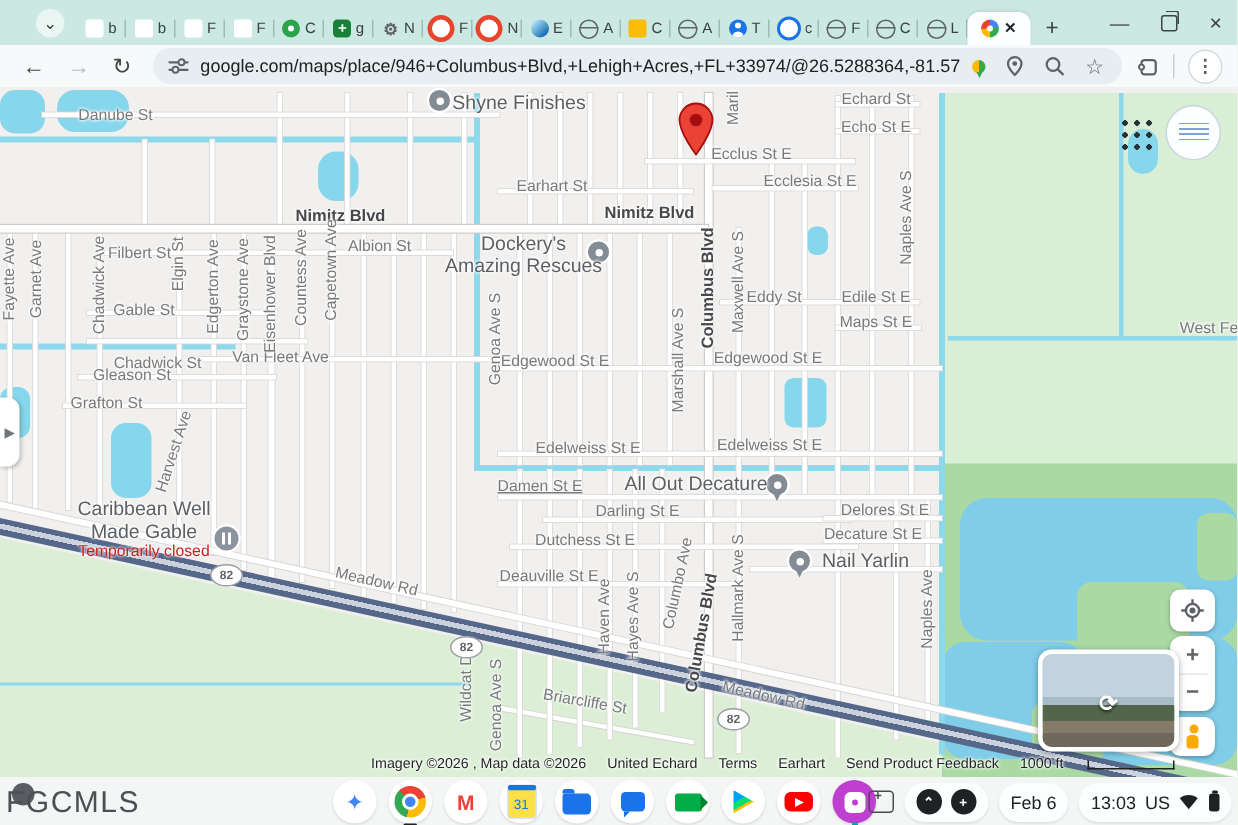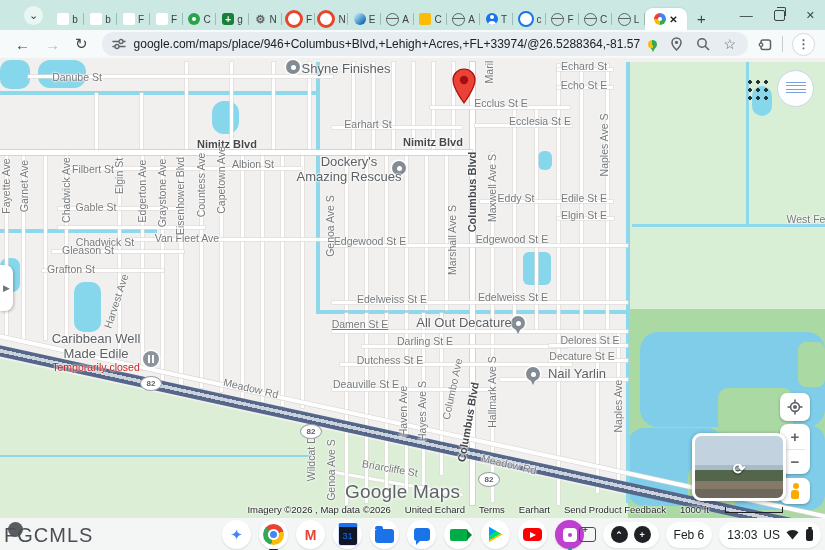--- a/index.html
+++ b/index.html
@@ -126,21 +126,21 @@
   .shelf{position:absolute;left:0;right:0;bottom:0;height:32px;background:#f4f6f6;border-top:1px solid #e3e6e6}
   .apps{position:absolute;left:222px;top:1px;height:31px;display:flex;align-items:center;gap:8px}
   .app{width:29px;height:29px;border-radius:50%;background:#fff;box-shadow:0 1px 2px rgba(0,0,0,.12);
        display:flex;align-items:center;justify-content:center;position:relative}
   .launcher-star{color:#4285f4;font-size:15px}
   .chrome-ic{width:21px;height:21px;border-radius:50%;background:conic-gradient(from -45deg,#ea4335 0 33%,#fbbc05 33% 66%,#34a853 66%);
        display:flex;align-items:center;justify-content:center}
   .chrome-in{width:11px;height:11px;border-radius:50%;background:#fff;display:flex;align-items:center;justify-content:center}
   .chrome-dot{width:7px;height:7px;border-radius:50%;background:#4285f4}
   .gmail-m{color:#ea4335;font-weight:bold;font-size:14px}
-  .cal-ic{width:18px;height:18px;background:#0f172a;border:1px solid #d2e3fc;border-top:4px solid #1a73e8;border-radius:3px;
+  .cal-ic{width:18px;height:18px;background:#fde047;border:1px solid #d2e3fc;border-top:4px solid #1a73e8;border-radius:3px;
        color:#1a73e8;font-size:9px;font-weight:normal;display:flex;align-items:center;justify-content:center}
   .files-ic{width:19px;height:14px;background:#1a73e8;border-radius:2px 3px 3px 3px;position:relative;margin-top:2px}
   .files-ic::before{content:'';position:absolute;top:-3px;left:0;width:8px;height:3px;background:#1a73e8;border-radius:2px 2px 0 0}
   .chat-ic{width:16px;height:13px;background:#1a73e8;border-radius:3px;position:relative}
   .chat-ic::after{content:'';position:absolute;left:2px;bottom:-4px;border-left:4px solid #1a73e8;border-bottom:4px solid transparent}
   .meet-ic{width:18px;height:12px;background:#00ac47;border-radius:2px;position:relative}
   .meet-ic::after{content:'';position:absolute;right:-4px;top:1px;border-left:5px solid #00832d;border-top:5px solid transparent;border-bottom:5px solid transparent}
   .play-ic{width:14px;height:16px;clip-path:polygon(0 0,100% 50%,0 100%);
        background:linear-gradient(150deg,#00a0ff 0 35%,#00e070 35% 55%,#ffbc00 55% 75%,#ff3a44 75%)}
   .yt-ic{width:19px;height:13px;background:#f00;border-radius:4px;display:flex;align-items:center;justify-content:center}
@@ -339,21 +339,20 @@
     <div class="zoom-btn">−</div>
   </div>
   <div class="ctl" style="left:780px;top:420px;width:30px;height:26px">
     <span class="pegman"></span>
   </div>
 
   <div class="sv-thumb">
     <span class="sv-rot">⟳</span>
   </div>
 
-  <div class="gmaps-wm" style="left:345px;top:423px">Google Maps</div>
 
   <div class="attrib">
     <span>Imagery ©2026 , Map data ©2026</span>
     <span id="attrib-links" style="display:flex;gap:14px">
         <span>United Echard</span>
         <span>Terms</span>
         <span>Earhart</span>
         <span>Send Product Feedback</span>
       </span>
     <span>1000 ft</span>
@@ -456,21 +455,21 @@
     <span class="lbl dark" style="left: 433px; top: 84px; transform: translate(-50%, -50%) rotate(0deg);">Nimitz Blvd</span>
     <span class="lbl" style="left: 93px; top: 111px; transform: translate(-50%, -50%) rotate(0deg);">Filbert St</span>
     <span class="lbl" style="left: 253px; top: 106px; transform: translate(-50%, -50%) rotate(0deg);">Albion St</span>
     <span class="lbl" style="left: 96px; top: 149px; transform: translate(-50%, -50%) rotate(0deg);">Gable St</span>
     <span class="lbl" style="left: 105px; top: 184px; transform: translate(-50%, -50%) rotate(0deg);">Chadwick St</span>
     <span class="lbl" style="left: 187px; top: 180px; transform: translate(-50%, -50%) rotate(0deg);">Van Fleet Ave</span>
     <span class="lbl" style="left: 88px; top: 192px; transform: translate(-50%, -50%) rotate(0deg);">Gleason St</span>
     <span class="lbl" style="left: 71px; top: 211px; transform: translate(-50%, -50%) rotate(0deg);">Grafton St</span>
     <span class="lbl" style="left: 516px; top: 140px; transform: translate(-50%, -50%) rotate(0deg);">Eddy St</span>
     <span class="lbl" style="left: 584px; top: 140px; transform: translate(-50%, -50%) rotate(0deg);">Edile St E</span>
-    <span class="lbl" style="left: 584px; top: 157px; transform: translate(-50%, -50%) rotate(0deg);">Elgin St E</span>
+    <span class="lbl" style="left: 584px; top: 157px; transform: translate(-50%, -50%) rotate(0deg);">Maps St E</span>
     <span class="lbl" style="left: 370px; top: 183px; transform: translate(-50%, -50%) rotate(0deg);">Edgewood St E</span>
     <span class="lbl" style="left: 512px; top: 181px; transform: translate(-50%, -50%) rotate(0deg);">Edgewood St E</span>
     <span class="lbl" style="left: 392px; top: 241px; transform: translate(-50%, -50%) rotate(0deg);">Edelweiss St E</span>
     <span class="lbl" style="left: 513px; top: 239px; transform: translate(-50%, -50%) rotate(0deg);">Edelweiss St E</span>
     <span class="lbl" style="left: 360px; top: 266px; transform: translate(-50%, -50%) rotate(0deg); text-decoration: underline;">Damen St E</span>
     <span class="lbl" style="left: 425px; top: 283px; transform: translate(-50%, -50%) rotate(0deg);">Darling St E</span>
     <span class="lbl" style="left: 390px; top: 302px; transform: translate(-50%, -50%) rotate(0deg);">Dutchess St E</span>
     <span class="lbl" style="left: 366px; top: 326px; transform: translate(-50%, -50%) rotate(0deg);">Deauville St E</span>
     <span class="lbl" style="left: 590px; top: 282px; transform: translate(-50%, -50%) rotate(0deg);">Delores St E</span>
     <span class="lbl" style="left: 582px; top: 298px; transform: translate(-50%, -50%) rotate(0deg);">Decature St E</span>
@@ -507,21 +506,21 @@
       <span class="poi-line">Shyne Finishes</span>
     </span>
     <span class="poi-dot" style="left: 392px; top: 103px;"></span>
     <span class="poi-label" style="left: 349px; top: 112px; transform: translate(-50%, -50%);">
       <span class="poi-line">Dockery's</span>
       <span class="poi-line">Amazing Rescues</span>
     </span>
     <span class="poi-rest" style="left: 143px; top: 293px;"></span>
     <span class="poi-label" style="left: 96px; top: 295px; transform: translate(-50%, -50%);">
       <span class="poi-line">Caribbean Well</span>
-      <span class="poi-line">Made Edile</span>
+      <span class="poi-line">Made Gable</span>
       <span class="poi-sub">Temporarily closed</span>
     </span>
     <span class="poi-dot poi-pin-tail" style="left: 511px; top: 258px;"></span>
     <span class="poi-label" style="left: 464px; top: 265px; transform: translate(-50%, -50%);">
       <span class="poi-line">All Out Decature</span>
     </span>
     <span class="poi-dot poi-pin-tail" style="left: 526px; top: 309px;"></span>
     <span class="poi-label" style="left: 577px; top: 316px; transform: translate(-50%, -50%);">
       <span class="poi-line">Nail Yarlin</span>
     </span>

